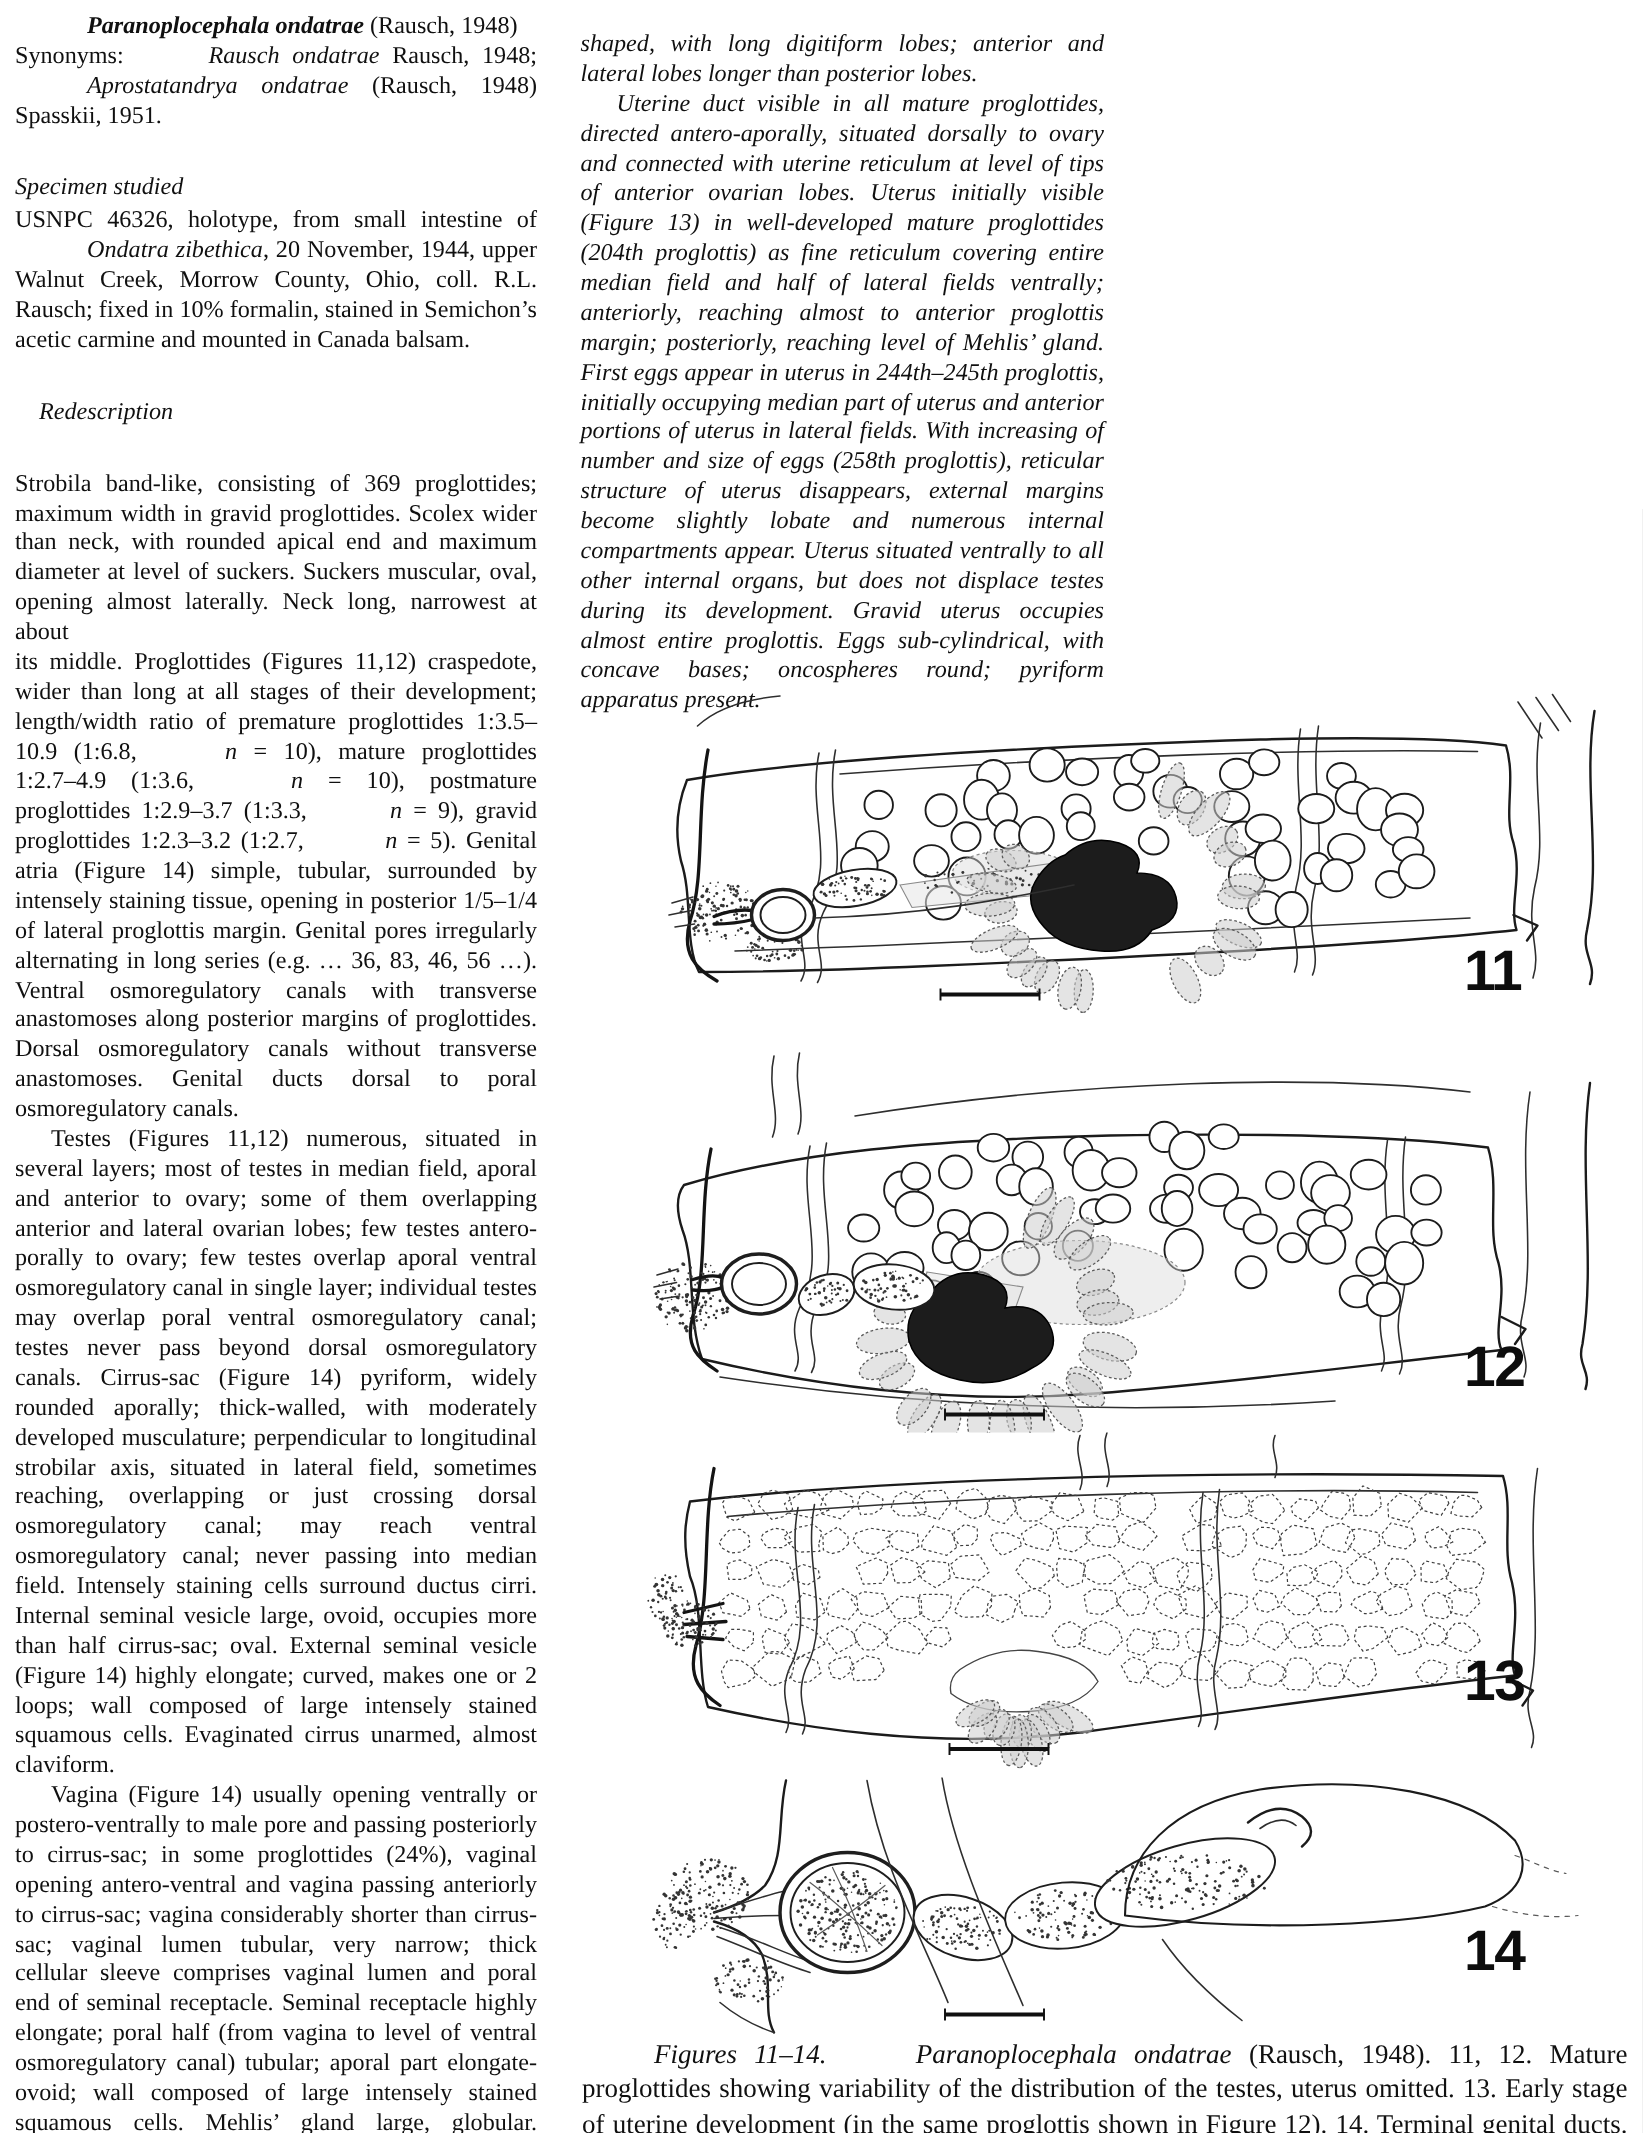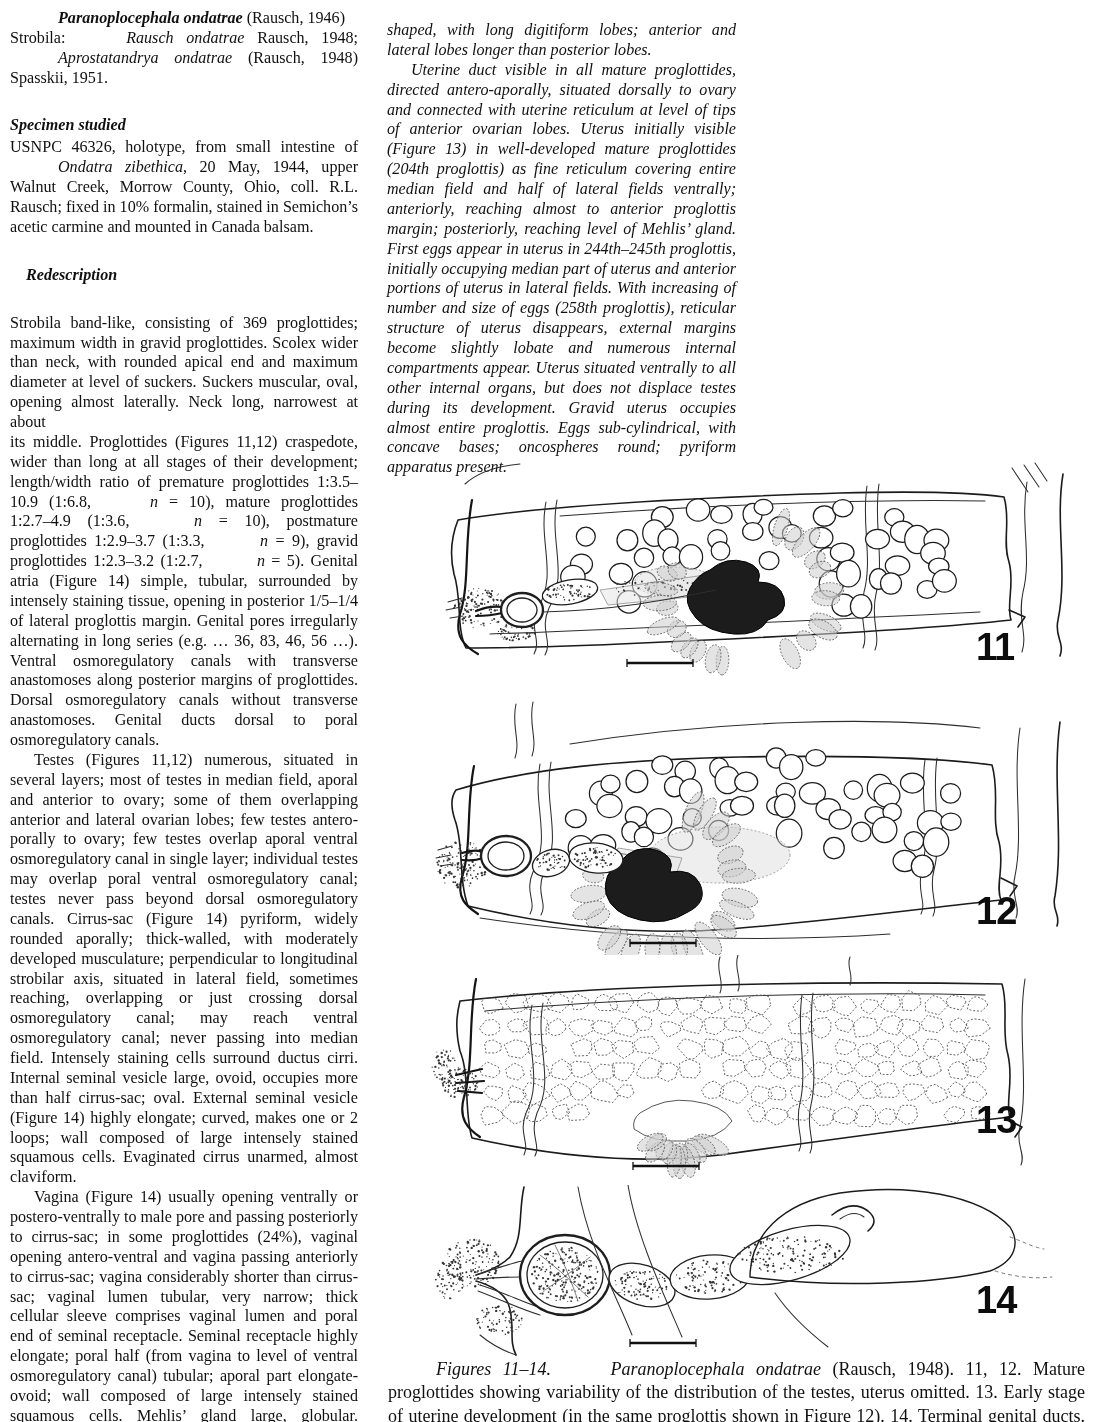--- a/index.html
+++ b/index.html
@@ -4,21 +4,21 @@
 <style>
   html,body{margin:0;padding:0;background:#e8e8e8;}
   #page{position:relative;width:1095px;height:1422px;background:#ffffff;overflow:hidden;
         font-family:"Liberation Serif", serif;color:#101010;}
   .col{position:absolute;text-align:justify;font-size:16.1px;line-height:1.235;}
   #col-left{left:10px;top:8px;width:348px;}
   #col-right{left:387px;top:20px;width:349px;font-style:italic;}
   .col p{margin:0;}
   .indent{text-indent:24px;}
   .cont-gap{margin-top:12px;}
-  .head-it{font-style:italic;font-weight:bold;font-size:16.1px;margin:27px 0 3px 0;}
+  .head-it{font-style:italic;font-weight:normal;font-size:16.1px;margin:27px 0 3px 0;}
   .head-it.redesc{margin:28px 0 28px 16px;}
   .it{font-style:italic;margin-left:48px;}
   .bf{font-weight:bold;}
   #caption{position:absolute;left:388px;top:1358px;width:697px;font-size:18px;
            line-height:1.3;text-align:justify;}
   svg.fig{position:absolute;display:block;}
   .fignum{font-family:"Liberation Sans",sans-serif;font-weight:bold;font-size:38px;
           fill:#0d0d0d;letter-spacing:-1px;}
   .outline{fill:none;stroke:#1b1b1b;stroke-width:1.6;stroke-linecap:round;stroke-linejoin:round;}
   .bold-edge{fill:none;stroke:#141414;stroke-width:2.2;stroke-linecap:round;}
@@ -36,25 +36,25 @@
   .mesh path{fill:none;stroke:#3f3f3f;stroke-width:.8;stroke-dasharray:2 1.8;}
   .stip circle{fill:#343434;}
   .sbar line{stroke:#101010;}
 </style>
 </head>
 <body>
 
 <div id="page">
 
   <div class="col" id="col-left">
-    <p><span class="it bf">Paranoplocephala ondatrae</span><span> (Rausch, 1946)</span></p>
-    <p><span>Strobila: </span><span class="it">Rausch ondatrae</span><span> Rausch, 1948; </span><span class="it">Aprostatandrya ondatrae</span><span> (Rausch, 1948) Spasskii, 1951.</span></p>
+    <p><span class="it bf">Paranoplocephala ondatrae</span><span> (Rausch, 1948)</span></p>
+    <p><span>Synonyms: </span><span class="it">Rausch ondatrae</span><span> Rausch, 1948; </span><span class="it">Aprostatandrya ondatrae</span><span> (Rausch, 1948) Spasskii, 1951.</span></p>
 
     <h3 class="head-it">Specimen studied</h3>
-    <p><span>USNPC 46326, holotype, from small intestine of </span><span class="it">Ondatra zibethica</span><span>, 20 May, 1944, upper Walnut Creek, Morrow County, Ohio, coll. R.L. Rausch; fixed in 10% formalin, stained in Semichon’s acetic carmine and mounted in Canada balsam.</span></p>
+    <p><span>USNPC 46326, holotype, from small intestine of </span><span class="it">Ondatra zibethica</span><span>, 20 November, 1944, upper Walnut Creek, Morrow County, Ohio, coll. R.L. Rausch; fixed in 10% formalin, stained in Semichon’s acetic carmine and mounted in Canada balsam.</span></p>
 
     <h3 class="head-it redesc">Redescription</h3>
 
     <p><span>Strobila band-like, consisting of 369 proglottides; maximum width in gravid proglottides. Scolex wider than neck, with rounded apical end and maximum diameter at level of suckers. Suckers muscular, oval, opening almost laterally. Neck long, narrowest at about</span></p>
     <p class="cont-gap"><span>its middle. Proglottides (Figures 11,12) craspedote, wider than long at all stages of their development; length/width ratio of premature proglottides 1:3.5–10.9 (1:6.8, </span><span class="it">n</span><span> = 10), mature proglottides 1:2.7–4.9 (1:3.6, </span><span class="it">n</span><span> = 10), postmature proglottides 1:2.9–3.7 (1:3.3, </span><span class="it">n</span><span> = 9), gravid proglottides 1:2.3–3.2 (1:2.7, </span><span class="it">n</span><span> = 5). Genital atria (Figure 14) simple, tubular, surrounded by intensely staining tissue, opening in posterior 1/5–1/4 of lateral proglottis margin. Genital pores irregularly alternating in long series (e.g. … 36, 83, 46, 56 …). Ventral osmoregulatory canals with transverse anastomoses along posterior margins of proglottides. Dorsal osmoregulatory canals without transverse anastomoses. Genital ducts dorsal to poral osmoregulatory canals.</span></p>
     <p class="indent"><span>Testes (Figures 11,12) numerous, situated in several layers; most of testes in median field, aporal and anterior to ovary; some of them overlapping anterior and lateral ovarian lobes; few testes antero-porally to ovary; few testes overlap aporal ventral osmoregulatory canal in single layer; individual testes may overlap poral ventral osmoregulatory canal; testes never pass beyond dorsal osmoregulatory canals. Cirrus-sac (Figure 14) pyriform, widely rounded aporally; thick-walled, with moderately developed musculature; perpendicular to longitudinal strobilar axis, situated in lateral field, sometimes reaching, overlapping or just crossing dorsal osmoregulatory canal; may reach ventral osmoregulatory canal; never passing into median field. Intensely staining cells surround ductus cirri. Internal seminal vesicle large, ovoid, occupies more than half cirrus-sac; oval. External seminal vesicle (Figure 14) highly elongate; curved, makes one or 2 loops; wall composed of large intensely stained squamous cells. Evaginated cirrus unarmed, almost claviform.</span></p>
     <p class="indent"><span>Vagina (Figure 14) usually opening ventrally or postero-ventrally to male pore and passing posteriorly to cirrus-sac; in some proglottides (24%), vaginal opening antero-ventral and vagina passing anteriorly to cirrus-sac; vagina considerably shorter than cirrus-sac; vaginal lumen tubular, very narrow; thick cellular sleeve comprises vaginal lumen and poral end of seminal receptacle. Seminal receptacle highly elongate; poral half (from vagina to level of ventral osmoregulatory canal) tubular; aporal part elongate-ovoid; wall composed of large intensely stained squamous cells. Mehlis’ gland large, globular. Vitellarium (Figures 11,12) situated centrally or almost centrally; asymmetrical, lobate, poral part parallel to posterior proglottis margin; aporal part directed antero-porally. Ovary fan-</span></p>
   </div>
 
   <div class="col" id="col-right">

